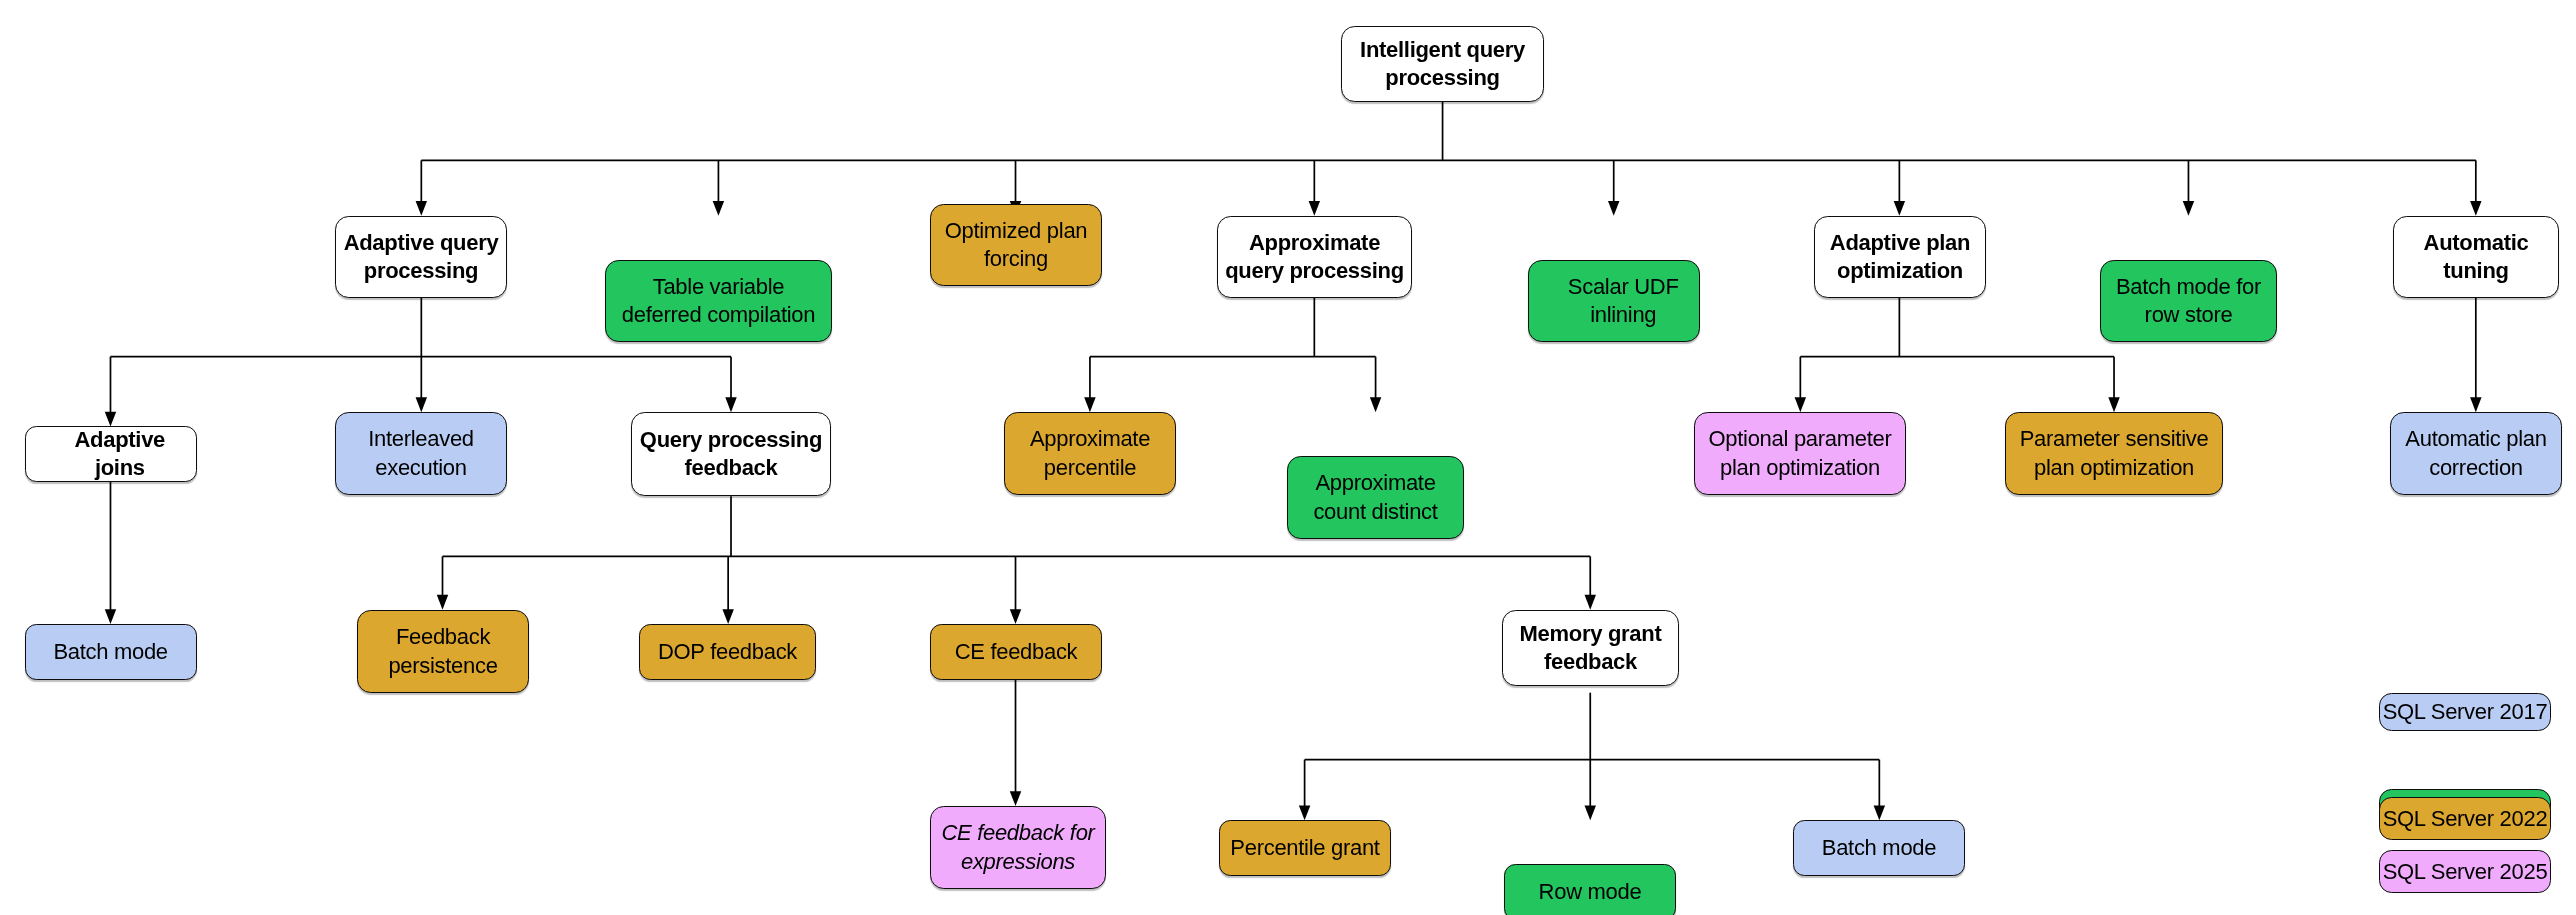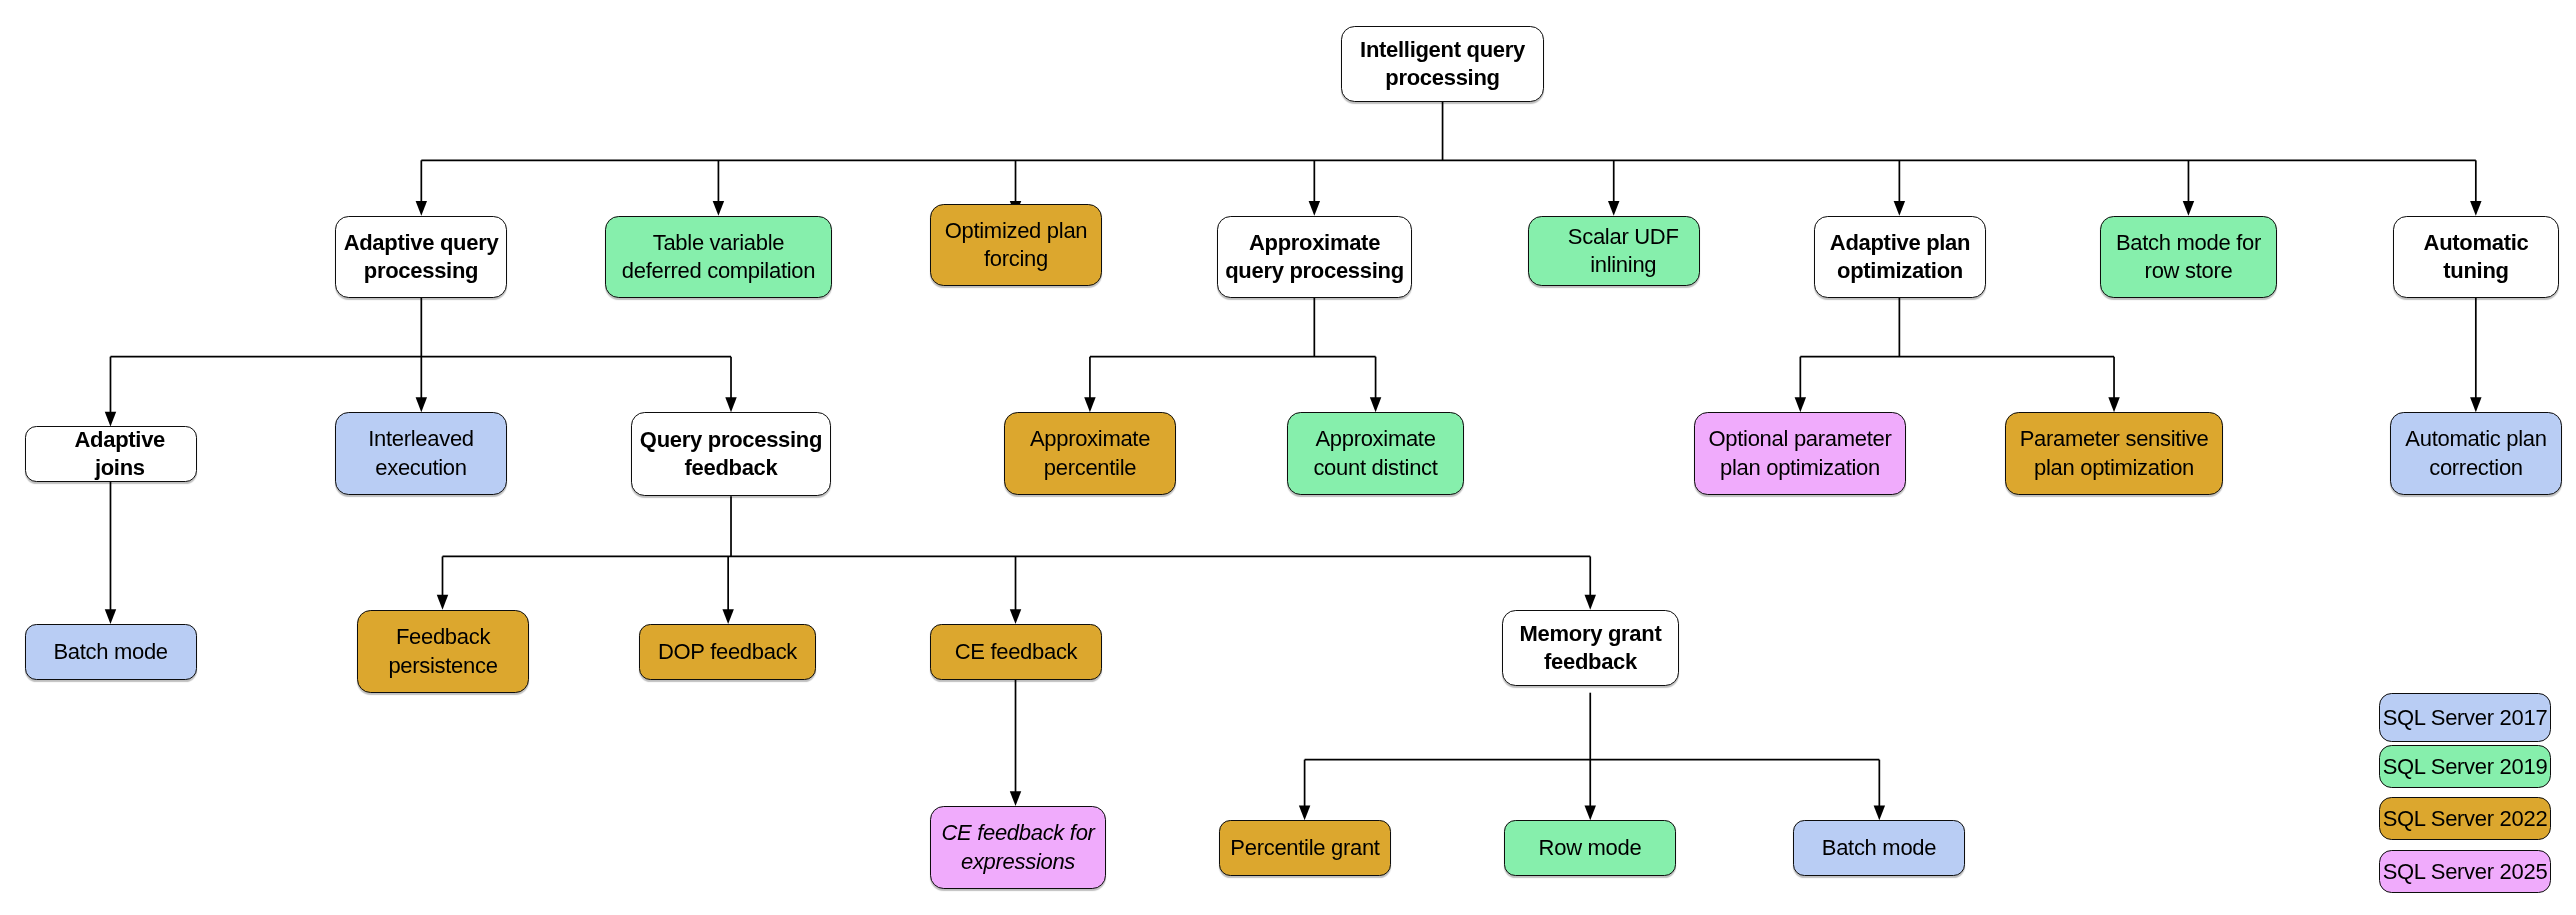--- a/index.html
+++ b/index.html
@@ -18,21 +18,21 @@
     line-height:1.28;
     letter-spacing:-0.3px;
     white-space:pre-line;
     box-sizing:border-box;
     padding:2.3px 4.6px;
     box-shadow:0 1.1px 1.1px rgba(0,0,0,0.25);
   }
   .node.bold{font-weight:700;}
   .node.single{border-radius:11.4px;}
   .v2017{background:#b9cdf4;}
-  .v2019{background:#86efac;}
+  .v2019{background:#22c55e;margin-top:44px;}
   .v2022{background:#dca72e;}
   .v2025{background:#f0abfc;}
   .legend-pill{
     position:absolute;
     display:flex;align-items:center;justify-content:center;
     border:1.7px solid #0d0d0d;border-radius:12.6px;
     font-size:22px;letter-spacing:-0.3px;color:#000;
     box-sizing:border-box;
   }
 </style>
@@ -110,21 +110,21 @@
 processing</div>
 
   <div class="node bold" style="left:335px;top:216px;width:172px;height:82px;">Adaptive query
 processing</div>
   <div class="node v2019" style="left:605px;top:216px;width:227px;height:82px;">Table variable
 deferred compilation</div>
   <div class="node v2022" style="left:930px;top:204px;width:172px;height:82px;">Optimized plan
 forcing</div>
   <div class="node bold" style="left:1217px;top:216px;width:195px;height:82px;">Approximate
 query processing</div>
-  <div class="node v2019" style="left:1528px;top:216px;width:172px;height:70px;padding-left:23px;">Scalar UDF
+  <div class="node v2019" style="left:1528px;top:216px;width:172px;height:82px;padding-left:23px;">Scalar UDF
 inlining</div>
   <div class="node bold" style="left:1814px;top:216px;width:172px;height:82px;">Adaptive plan
 optimization</div>
   <div class="node v2019" style="left:2100px;top:216px;width:177px;height:82px;">Batch mode for
 row store</div>
   <div class="node bold" style="left:2393px;top:216px;width:166px;height:82px;">Automatic
 tuning</div>
 
   <div class="node bold single" style="left:24.6px;top:426px;width:172px;height:56px;padding-left:23px;">Adaptive joins</div>
   <div class="node v2017" style="left:335px;top:412px;width:172px;height:83px;">Interleaved
@@ -150,20 +150,20 @@
   <div class="node bold" style="left:1502px;top:610px;width:177px;height:76px;">Memory grant
 feedback</div>
 
   <div class="node v2025" style="left:930px;top:806px;width:176px;height:83px;font-style:italic;">CE feedback for
 expressions</div>
   <div class="node v2022 single" style="left:1219px;top:820px;width:172px;height:56px;">Percentile grant</div>
   <div class="node v2019 single" style="left:1504px;top:820px;width:172px;height:56px;">Row mode</div>
   <div class="node v2017 single" style="left:1793px;top:820px;width:172px;height:56px;">Batch mode</div>
 
   <div>
-    <div class="legend-pill v2017" style="left:2379px;top:693px;width:172px;height:49px;">SQL Server 2017</div>
+    <div class="legend-pill v2017" style="left:2379px;top:693px;width:172px;height:38px;">SQL Server 2017</div>
     <div class="legend-pill v2019" style="left:2379px;top:745px;width:172px;height:43px;">SQL Server 2019</div>
     <div class="legend-pill v2022" style="left:2379px;top:797px;width:172px;height:43px;">SQL Server 2022</div>
     <div class="legend-pill v2025" style="left:2379px;top:850px;width:172px;height:43px;">SQL Server 2025</div>
   </div>
 
 </div>
 
 
 </body></html>

